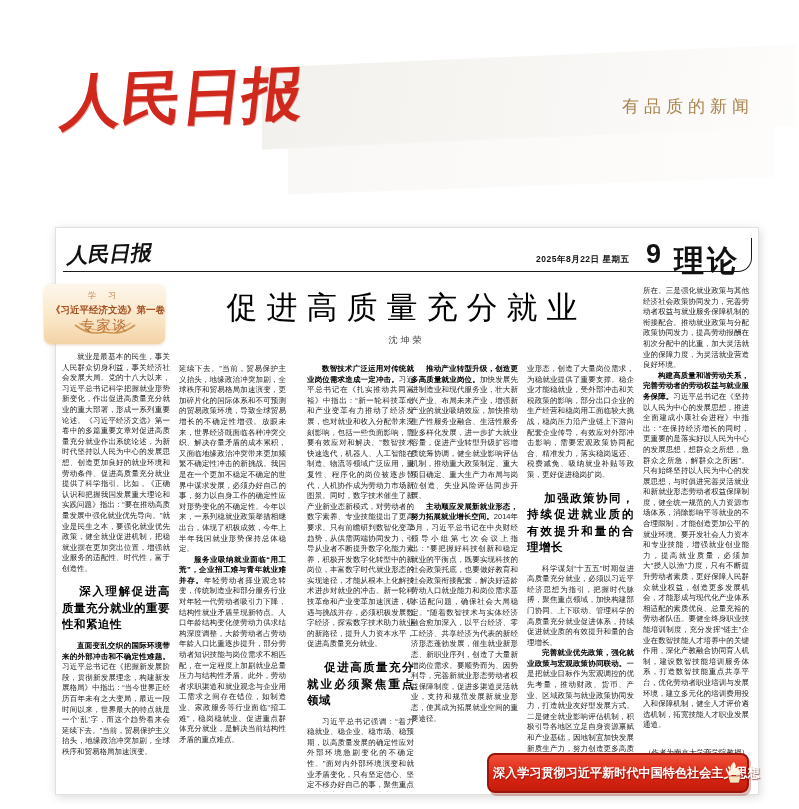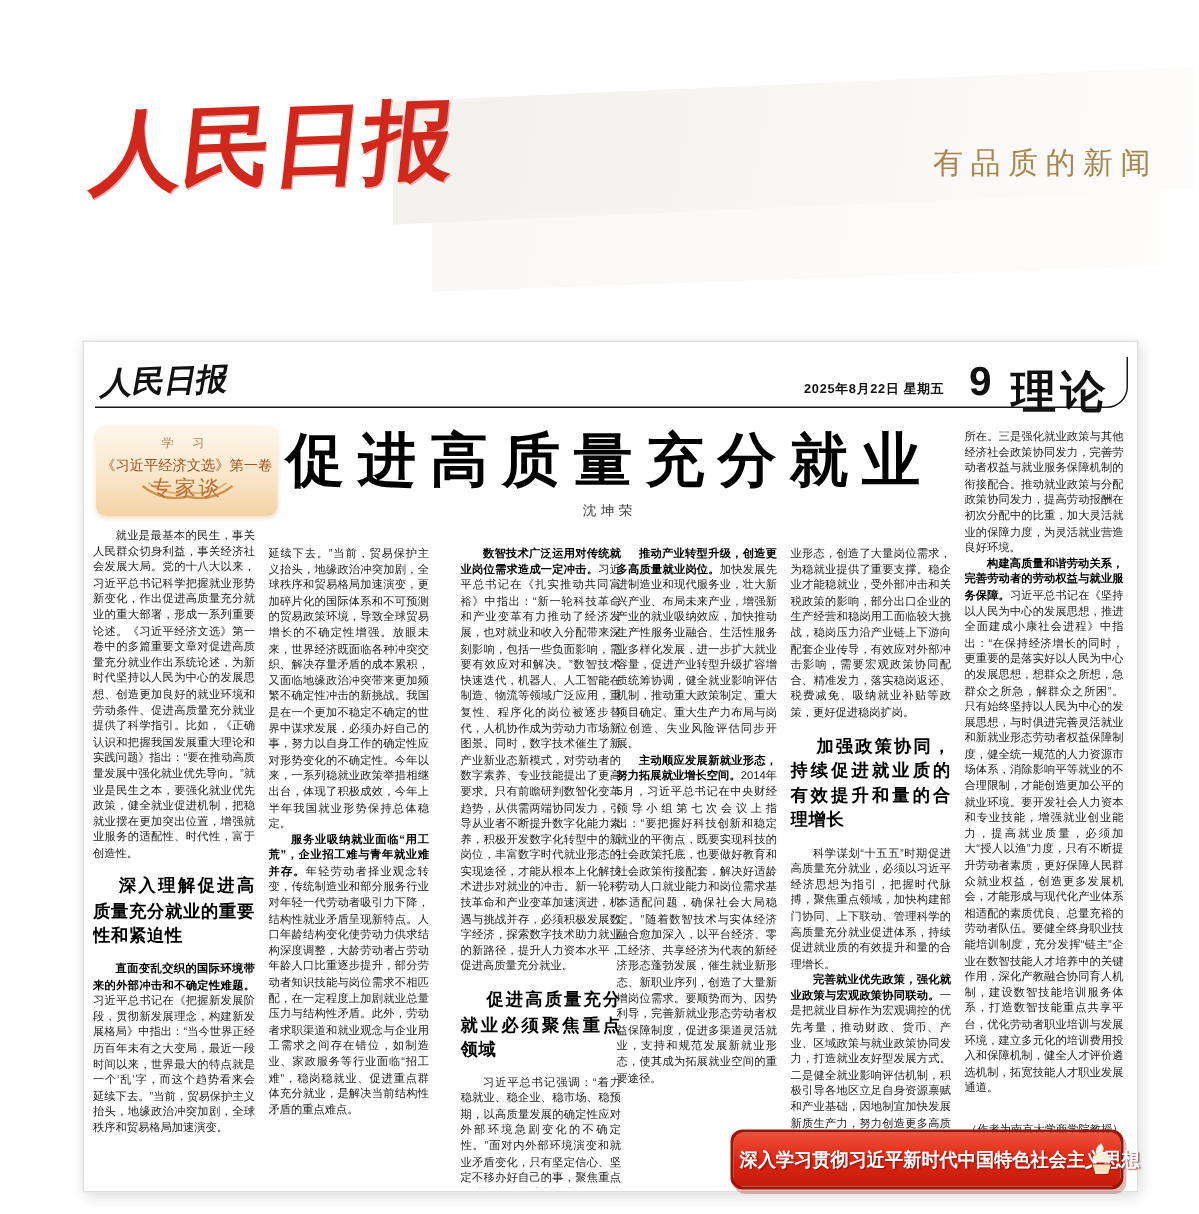--- a/index.html
+++ b/index.html
@@ -9,51 +9,51 @@
   
   .swoosh-a{position:absolute;left:262px;top:56px;width:534px;height:82px;
     background:linear-gradient(100deg,#efede9 0%,#f7f5f2 60%,#fdfcfb 100%);
     transform:skewY(-2.5deg);opacity:.8;}
   .swoosh-b{position:absolute;left:288px;top:136px;width:486px;height:50px;
     background:linear-gradient(100deg,#f5f3f0,#fcfbf9);transform:skewY(-2deg);opacity:.6;}
   .masthead-brand{position:absolute;left:62px;top:58px;font-size:60px;font-weight:bold;
     color:#d0281c;font-family:"DejaVu Serif","Liberation Serif",serif;
     transform:skewX(-8deg) rotate(-2deg);letter-spacing:0px;
     text-shadow:1px 1px 0 rgba(186,32,20,.35);white-space:nowrap;}
-  .masthead-tagline{position:absolute;left:622px;top:95px;font-size:20px;color:#a8854e;
+  .masthead-tagline{position:absolute;left:622px;top:95px;font-size:17px;color:#a8854e;
     letter-spacing:5px;white-space:nowrap;font-family:Liberation Serif, serif;}
 
   
   .sheet{position:absolute;left:55px;top:227px;width:702px;height:566px;background:#fff;
     border:1px solid #e2e0db;box-shadow:0 2px 10px rgba(0,0,0,.10),3px 3px 8px rgba(0,0,0,.05);}
   .ph-rule{position:absolute;left:63px;top:238px;width:688px;height:33px;
     border-bottom:1.4px solid #1a1a1a;border-right:1.4px solid #1a1a1a;
     border-bottom-right-radius:14px;}
   .ph-logo{position:absolute;left:68px;top:240px;font-size:21px;font-weight:bold;color:#111;
     font-family:"DejaVu Serif","Liberation Serif",serif;transform:skewX(-12deg) rotate(-2deg);
     white-space:nowrap;}
   .ph-date{position:absolute;left:536px;top:254px;font-size:8.5px;font-weight:bold;color:#111;
     letter-spacing:.5px;white-space:nowrap;}
   .ph-num{position:absolute;left:646px;top:239px;font-size:27px;font-weight:bold;color:#111;}
   .ph-section{position:absolute;left:674px;top:241px;font-size:30px;font-weight:bold;
     letter-spacing:3px;color:#111;white-space:nowrap;}
 
   
-  .series-box{position:absolute;left:64px;top:284px;width:121px;height:60px;border-radius:7px;
+  .series-box{position:absolute;left:44px;top:284px;width:121px;height:60px;border-radius:7px;
     background:linear-gradient(180deg,#fdf7ec 0%,#fae7c9 55%,#f3d3a6 100%);
     box-shadow:0 1px 3px rgba(214,160,100,.4);text-align:center;overflow:hidden;}
   .series-eyebrow{margin-top:6px;font-size:8px;letter-spacing:5px;color:#c0804a;}
-  .series-title{margin-top:3px;font-size:9.5px;font-weight:normal;color:#a4511e;white-space:nowrap;}
+  .series-title{margin-top:3px;font-size:9.5px;font-weight:bold;color:#a4511e;white-space:nowrap;text-align:right;}
   .series-book{position:absolute;left:50%;bottom:2px;transform:translateX(-50%);}
   .series-subtitle{position:absolute;left:0;right:0;bottom:9px;font-size:14px;color:#b96f35;
     letter-spacing:2px;}
 
   
   .headline{position:absolute;left:179px;top:288px;width:455px;text-align:center;}
-  .headline h1{margin:0;font-size:39px;line-height:40px;font-weight:bold;color:#000;
+  .headline h1{margin:0;font-size:31px;line-height:40px;font-weight:normal;color:#000;
     letter-spacing:9px;white-space:nowrap;}
   .headline .author{margin-top:6px;font-size:9px;color:#3c3c3c;letter-spacing:3px;}
 
   
   .col{position:absolute;overflow:hidden;font-size:7.5px;line-height:10.6px;color:#222;
     text-align:justify;}
   .col p{margin:0;text-indent:2em;}
   .col p.cont{text-indent:0;}
   .col p b{color:#000;}
   .col h3.sub{margin:9px 0 8px;font-size:11.5px;line-height:16.5px;font-weight:bold;color:#000;

